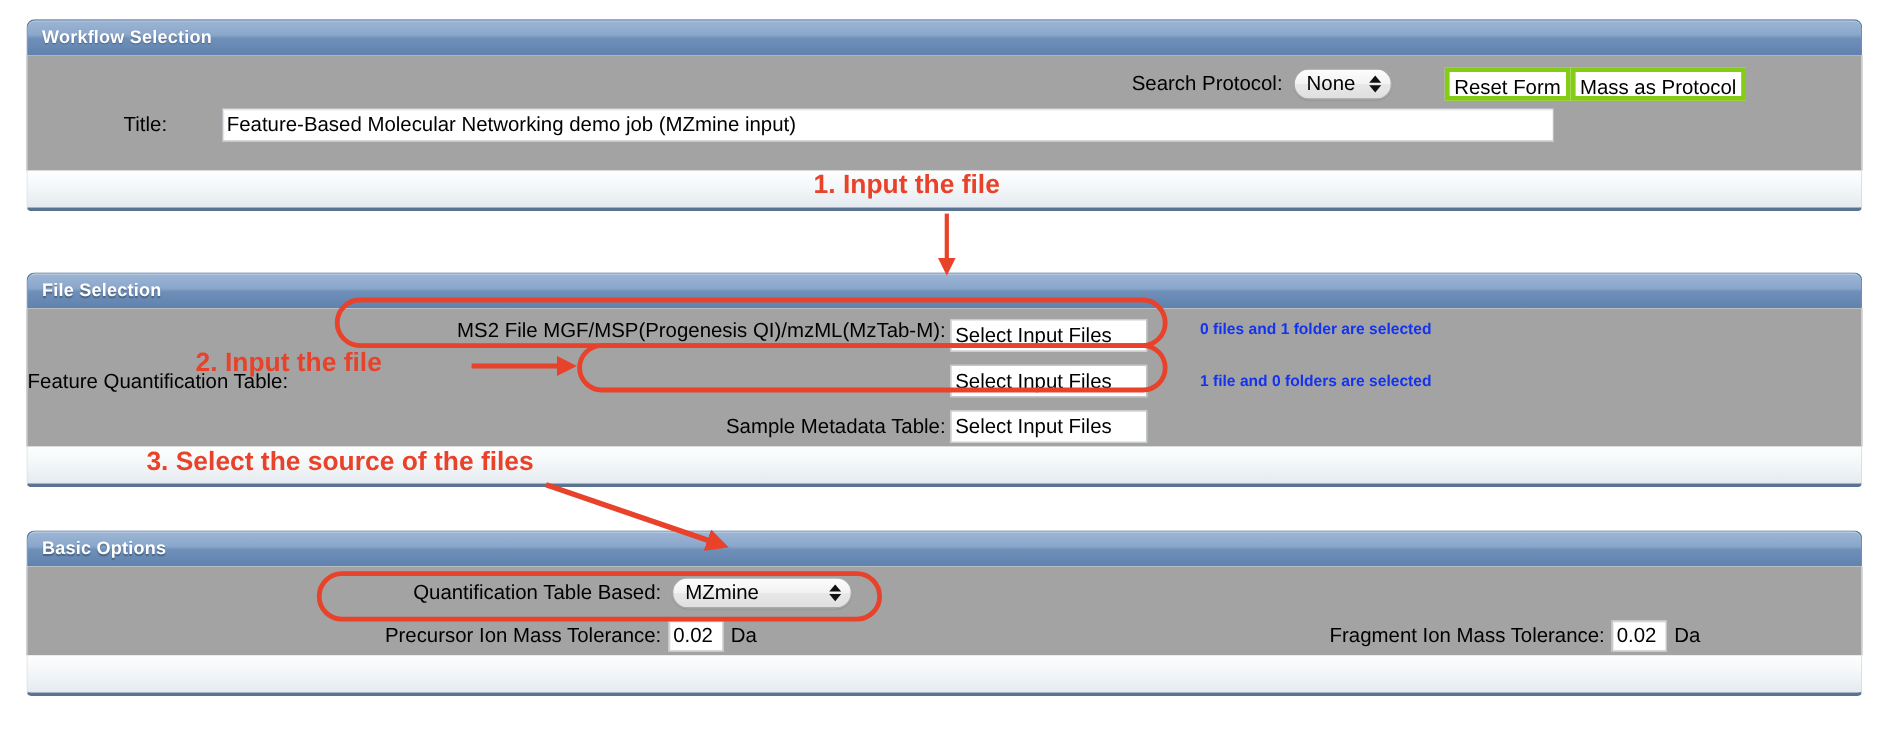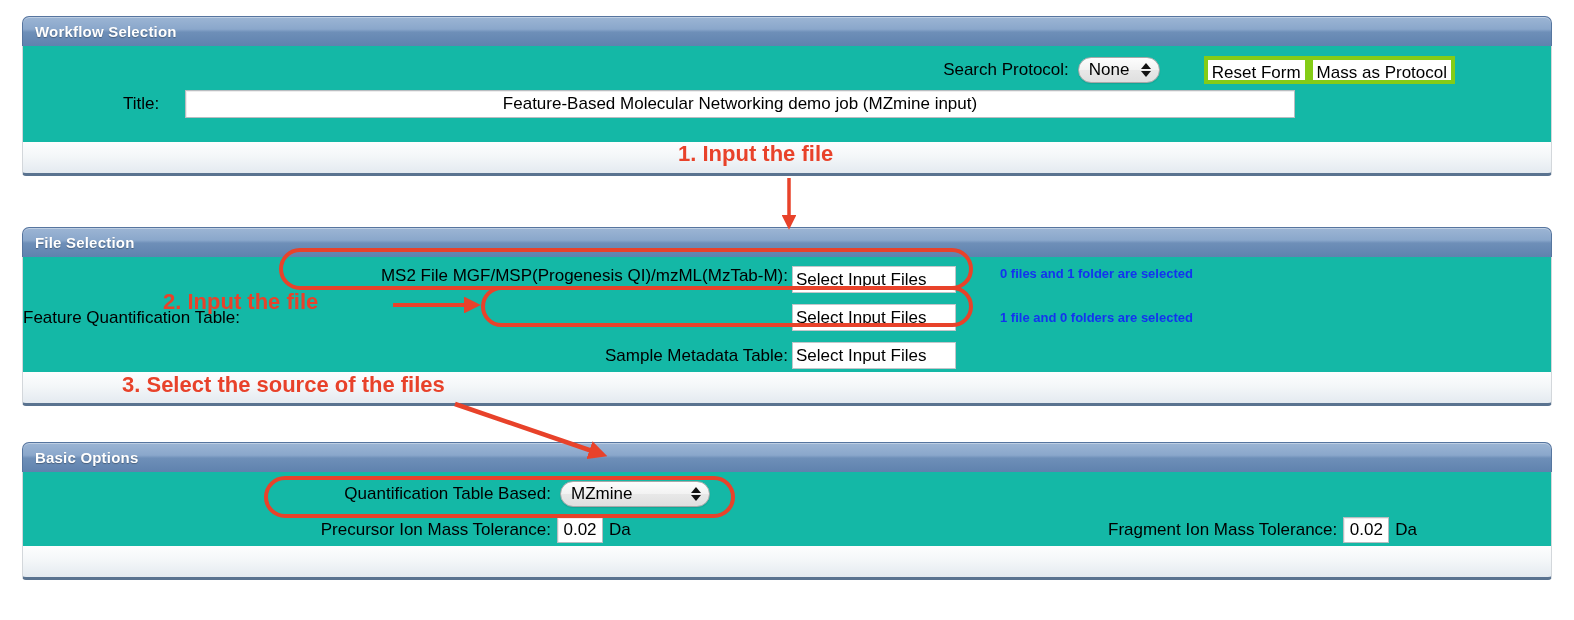--- a/index.html
+++ b/index.html
@@ -39,21 +39,21 @@
   }
   .panel-header-title {
     color: #ffffff;
     font-size: 15px;
     font-weight: bold;
     letter-spacing: .2px;
     text-shadow: 0 1px 1px rgba(0,0,0,.30);
     white-space: nowrap;
   }
   .panel-body {
-    background: #14b8a6;
+    background: #a3a3a3;
     border-left: 1px solid #d3d7db;
     border-right: 1px solid #d3d7db;
     box-sizing: border-box;
     position: relative;
     text-decoration: underline;
   }
   .panel-footer {
     height: 34px;
     background: linear-gradient(to bottom, #fdfefe 0%, #f4f7f9 45%, #e4eaf0 100%);
     border-left: 1px solid #d3d7db;
@@ -74,21 +74,20 @@
     font-size: 17px;
     color: #000;
     background: #ffffff;
     border: 1px solid #b9bdc1;
     box-shadow: inset 1px 1px 0 rgba(0,0,0,.07);
     box-sizing: border-box;
     padding: 10px 3px;
     outline: none;
     height: 28px;
     line-height: 24px;
-    text-align: center;
   }
   .file-button {
     font-family: "Liberation Sans", sans-serif;
     font-size: 17px;
     color: #000;
     background: #ffffff;
     border: 1px solid #c2c6ca;
     box-sizing: border-box;
     padding: 0 3px;
     height: 27px;
@@ -184,21 +183,21 @@
         <span class="stepper">
           <span class="tri up"></span>
             <span class="tri down"></span>
         </span>
       </div>
       <button class="plain-button" style="margin-left:35px;">Reset Form</button>
       <button class="plain-button" style="margin-left:-9px;">Mass as Protocol</button>
     </div>
 
     <div style="position:absolute; left:80px; top:44px; display:flex; align-items:center;">
-      <span class="field-label" style="width:76px; text-align:center; margin-right:6px;">Title:</span>
+      <span class="field-label" style="width:76px; text-align:left; margin-right:6px;">Title:</span>
       <input class="text-input" style="width: 1110px;" type="text" value="Feature-Based Molecular Networking demo job (MZmine input)">
     </div>
   </div>
 
   <div class="panel-footer"></div>
 </div>
 
 <div class="panel" style="top:227px;">
   <div class="panel-header">
     <span class="panel-header-title">File Selection</span>

